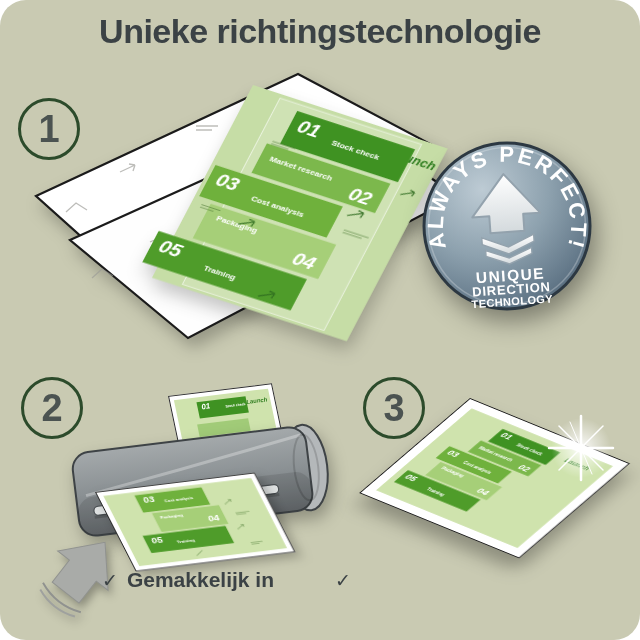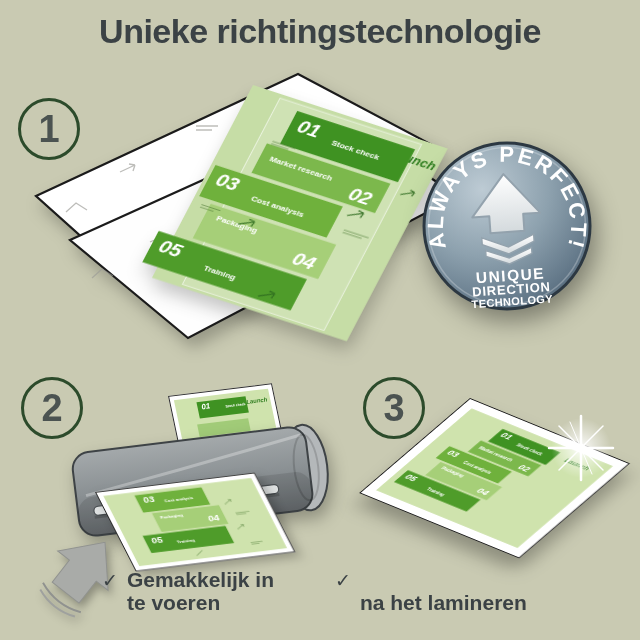--- a/index.html
+++ b/index.html
@@ -1,17 +1,17 @@
 <!DOCTYPE html>
 <html><head>
 <meta charset="utf-8">
 <style>
   html,body{margin:0;padding:0;}
   body{font-family:"Liberation Sans",sans-serif;}
-  #stage{position:relative;width:640px;height:640px;background:#c9cab2;overflow:hidden;}
+  #stage{position:relative;width:640px;height:640px;background:#c9cab2;overflow:hidden;border-radius:26px;}
 
   
   .title{position:absolute;top:12px;left:0;width:640px;text-align:center;
          font-size:34px;font-weight:bold;color:#3b4245;letter-spacing:-0.5px;}
 
   
   .step-circle{position:absolute;width:56px;height:56px;border:3px solid #2c4b2b;border-radius:50%;
                display:flex;align-items:center;justify-content:center;
                font-size:38px;font-weight:bold;color:#4b5351;background:transparent;}
   #circle1{left:18px;top:98px;}
@@ -97,21 +97,21 @@
   #doc-card .b3 .lbl{left:24px;top:8px;}
   #doc-card .b4 .lbl{left:6px;top:3px;}
   #doc-card .b4 .num{position:absolute;right:5px;bottom:2px;padding:0;}
   #doc-card .b5 .lbl{left:30px;top:8px;}
   #doc-card .launch{left:112px;top:10px;font-size:7px;}
   #sparkle{position:absolute;left:545px;top:412px;}
 
   
   .check-item{position:absolute;display:flex;align-items:flex-start;color:#3b4245;}
   .check-mark{font-family:"DejaVu Sans",sans-serif;font-weight:bold;font-size:19px;margin-right:9px;margin-top:1px;}
-  .check-text{font-size:21px;font-weight:bold;line-height:1.1;}
+  .check-text{font-size:21px;font-weight:bold;line-height:1.1;text-align:right;}
   #check1{left:102px;top:568px;}
   #check2{left:335px;top:568px;}
 </style>
 </head>
 <body>
 
 <div id="stage">
 
   <div class="title">Unieke richtingstechnologie</div>
 
@@ -321,24 +321,22 @@
       <line x1="10" y1="25" x2="62" y2="47" stroke-width="1"></line>
       <line x1="25" y1="10" x2="47" y2="62" stroke-width="1"></line>
     </g>
     <circle cx="36" cy="36" r="4.5" fill="#ffffff"></circle>
   </svg>
 
   <div class="check-item" id="check1">
     <span class="check-mark">✓</span>
     <span class="check-text">
       <span>Gemakkelijk in</span><br>
-      <span>te voeren</span>
     </span>
   </div>
   <div class="check-item" id="check2">
     <span class="check-mark">✓</span>
     <span class="check-text">
       <br>
-      <span>na het lamineren</span>
     </span>
   </div>
 
 </div>
 
 </body></html>

